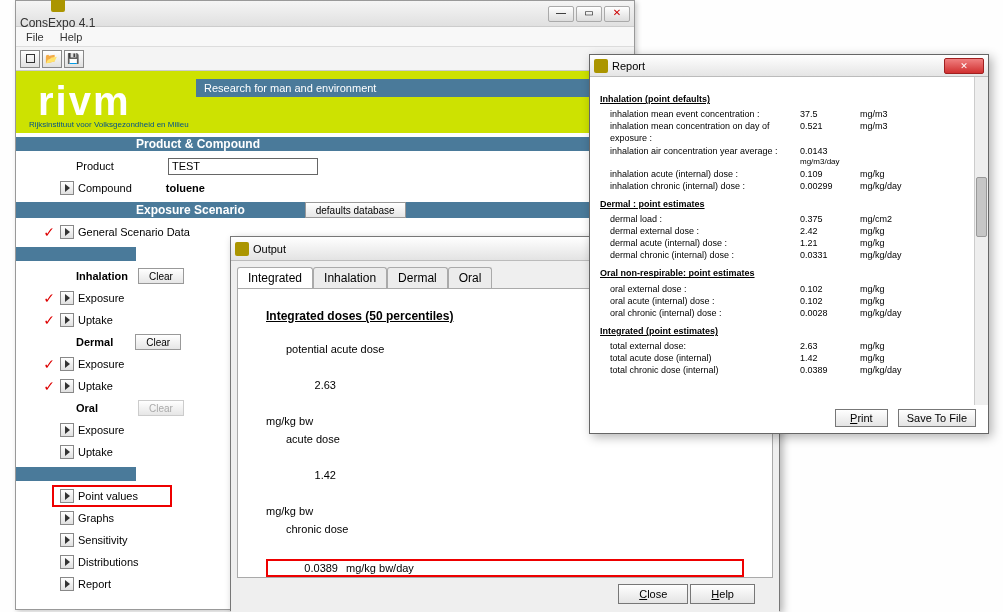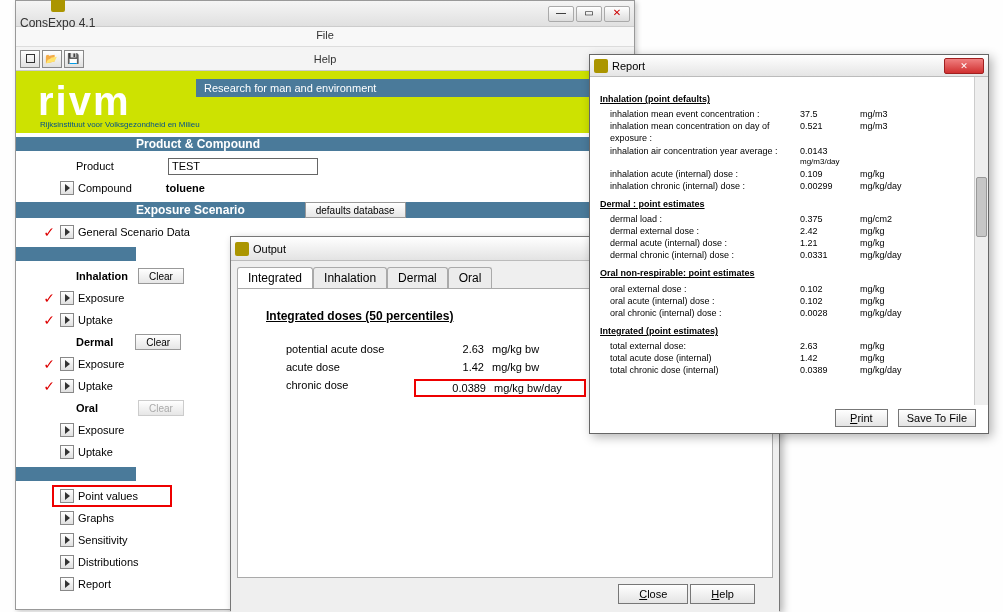--- a/index.html
+++ b/index.html
@@ -7,30 +7,30 @@
     
     
     .main-window { position: absolute; left: 15px; top: 0; width: 620px; height: 610px; background: #fff; border: 1px solid #999; box-shadow: 2px 2px 5px rgba(0,0,0,0.2);}
     .title-bar { height: 26px; background: linear-gradient(to bottom, #f5f5f5, #e0e0e0); border-bottom: 1px solid #ccc; display: flex; align-items: center; padding: 0 4px; justify-content: space-between;}
     .title-left { display:flex; align-items:center; gap:4px;flex-direction:column;}
     .app-icon { width: 14px; height: 14px; background: #ab9500; display:inline-block; border-radius:2px;}
     .title-text { font-size: 12px; color: #333; }
     .window-controls { display:flex; gap:2px;}
     .win-btn { width: 26px; height: 16px; border: 1px solid #aaa; border-radius: 2px; background: linear-gradient(#fff,#ddd); font-size: 10px; text-align:center; line-height:12px;}
     .win-btn.close { color: #c00; }
-    .menu-bar { height: 20px; display: flex; align-items: center; gap: 8px; padding: 0 6px; background: #f8f8f8; border-bottom: 1px solid #ddd; flex-direction: column;}
+    .menu-bar { height: 20px; display: flex; align-items: center; gap: 8px; padding: 0 6px; background: #f8f8f8; border-bottom: 1px solid #ddd;}
     .menu-item { color: #333; cursor: default; padding: 2px 4px;}
     .toolbar { height: 24px; display:flex; align-items:center; gap:2px; padding: 2px 4px; background:#f4f4f4; border-bottom: 1px solid #ccc;}
     .tbtn { width:20px; height:18px; border:1px solid #888; background:linear-gradient(#fff,#e0e0e0); display:inline-flex; align-items:center; justify-content:center; font-size:10px;}
     .tbtn .sq { width:9px; height:9px; border:1px solid #333;}
     
     .banner { position: relative; height: 62px; background: #cde201; }
     .banner-logo { color: #fff; font-size: 40px; font-weight: bold; letter-spacing: 2px; padding-left: 22px; line-height: 60px; font-family: Arial; }
     .banner-research { position:absolute; left: 180px; top: 8px; color:#fff; font-size:11px; background: #4a7a9a; padding: 3px 8px; width: 420px;}
-    .banner-sub { position: absolute; left: 24px; bottom: 4px; font-size: 8px; color: #00508c; }
+    .banner-sub { position: absolute; left: 13px; bottom: 4px; font-size: 8px; color: #00508c; }
     
     .content { background:#fff; }
     .row { display:flex; align-items:center; height: 22px; }
     .section-hdr { background: #4a7a9a; color:#fff; font-weight:bold; font-size:12px; padding-left: 26px; width: 100%; display:flex; align-items:center;}
     .tree-row { display:flex; align-items:center; height:22px; padding-left: 6px; gap: 4px;}
     .clear-btn, .small-btn { border:1px solid #999; background:linear-gradient(#fff,#e6e6e6); font-size:10px; padding: 1px 10px; height:16px; }
     .small-btn.disabled { color:#aaa; border-color:#ccc;}
     .arrow-btn { width:14px; height:14px; border:1px solid #888; background:linear-gradient(#fff,#e0e0e0); display:inline-flex; align-items:center; justify-content:center;}
     .arrow-btn::after { content:""; border-left:5px solid #333; border-top:4px solid transparent; border-bottom:4px solid transparent;}
     .checkmark { color:#d00; font-size:14px; width:14px; text-align:center;}
@@ -42,21 +42,21 @@
     
     
     .output-window { position:absolute; left: 230px; top: 236px; width: 550px; height: 375px; background:#efefef; border:1px solid #777; box-shadow: 3px 3px 8px rgba(0,0,0,0.3);}
     .output-title { height: 24px; background: linear-gradient(#fff,#e3e3e3); border-bottom:1px solid #bbb; display:flex; align-items:center; gap:4px; padding:0 4px;}
     .output-body { padding: 6px; background:#efefef; }
     .tab-row { display:flex; gap:0; }
     .tab { border:1px solid #aaa; border-bottom:none; border-radius: 3px 3px 0 0; padding: 3px 10px; background:#ececec; font-size:12px;}
     .tab.active { background:#fff; }
     .tab-panel { border:1px solid #aaa; background:#fff; height: 290px; padding: 20px 28px;}
     .doses-head { font-weight:bold; text-decoration: underline; font-size:12px; margin-bottom: 20px;}
-    .dose-row { display:flex; gap: 8px; margin-bottom: 6px; font-size:11px; }
+    .dose-row { display:flex; gap: 24px; margin-bottom: 6px; font-size:11px;flex-direction:column; }
     .dose-label { width: 140px; padding-left: 20px; }
     .dose-val { width: 70px; text-align:right; }
     .dose-unit { width: 90px; }
     .dose-highlight-box { border:2px solid #e00; padding: 1px 0; }
     .output-buttons { display:flex; justify-content:flex-end; gap: 2px; padding: 6px 18px;}
     .wbtn { border:1px solid #777; background:linear-gradient(#fff,#e4e4e4); padding: 3px 20px; font-size:11px;}
     .wbtn .u { text-decoration: underline; }
     
     
     .report-window { position:absolute; left: 589px; top: 54px; width: 400px; height: 380px; background:#fff; border:1px solid #666; box-shadow: 3px 3px 10px rgba(0,0,0,0.3);}

